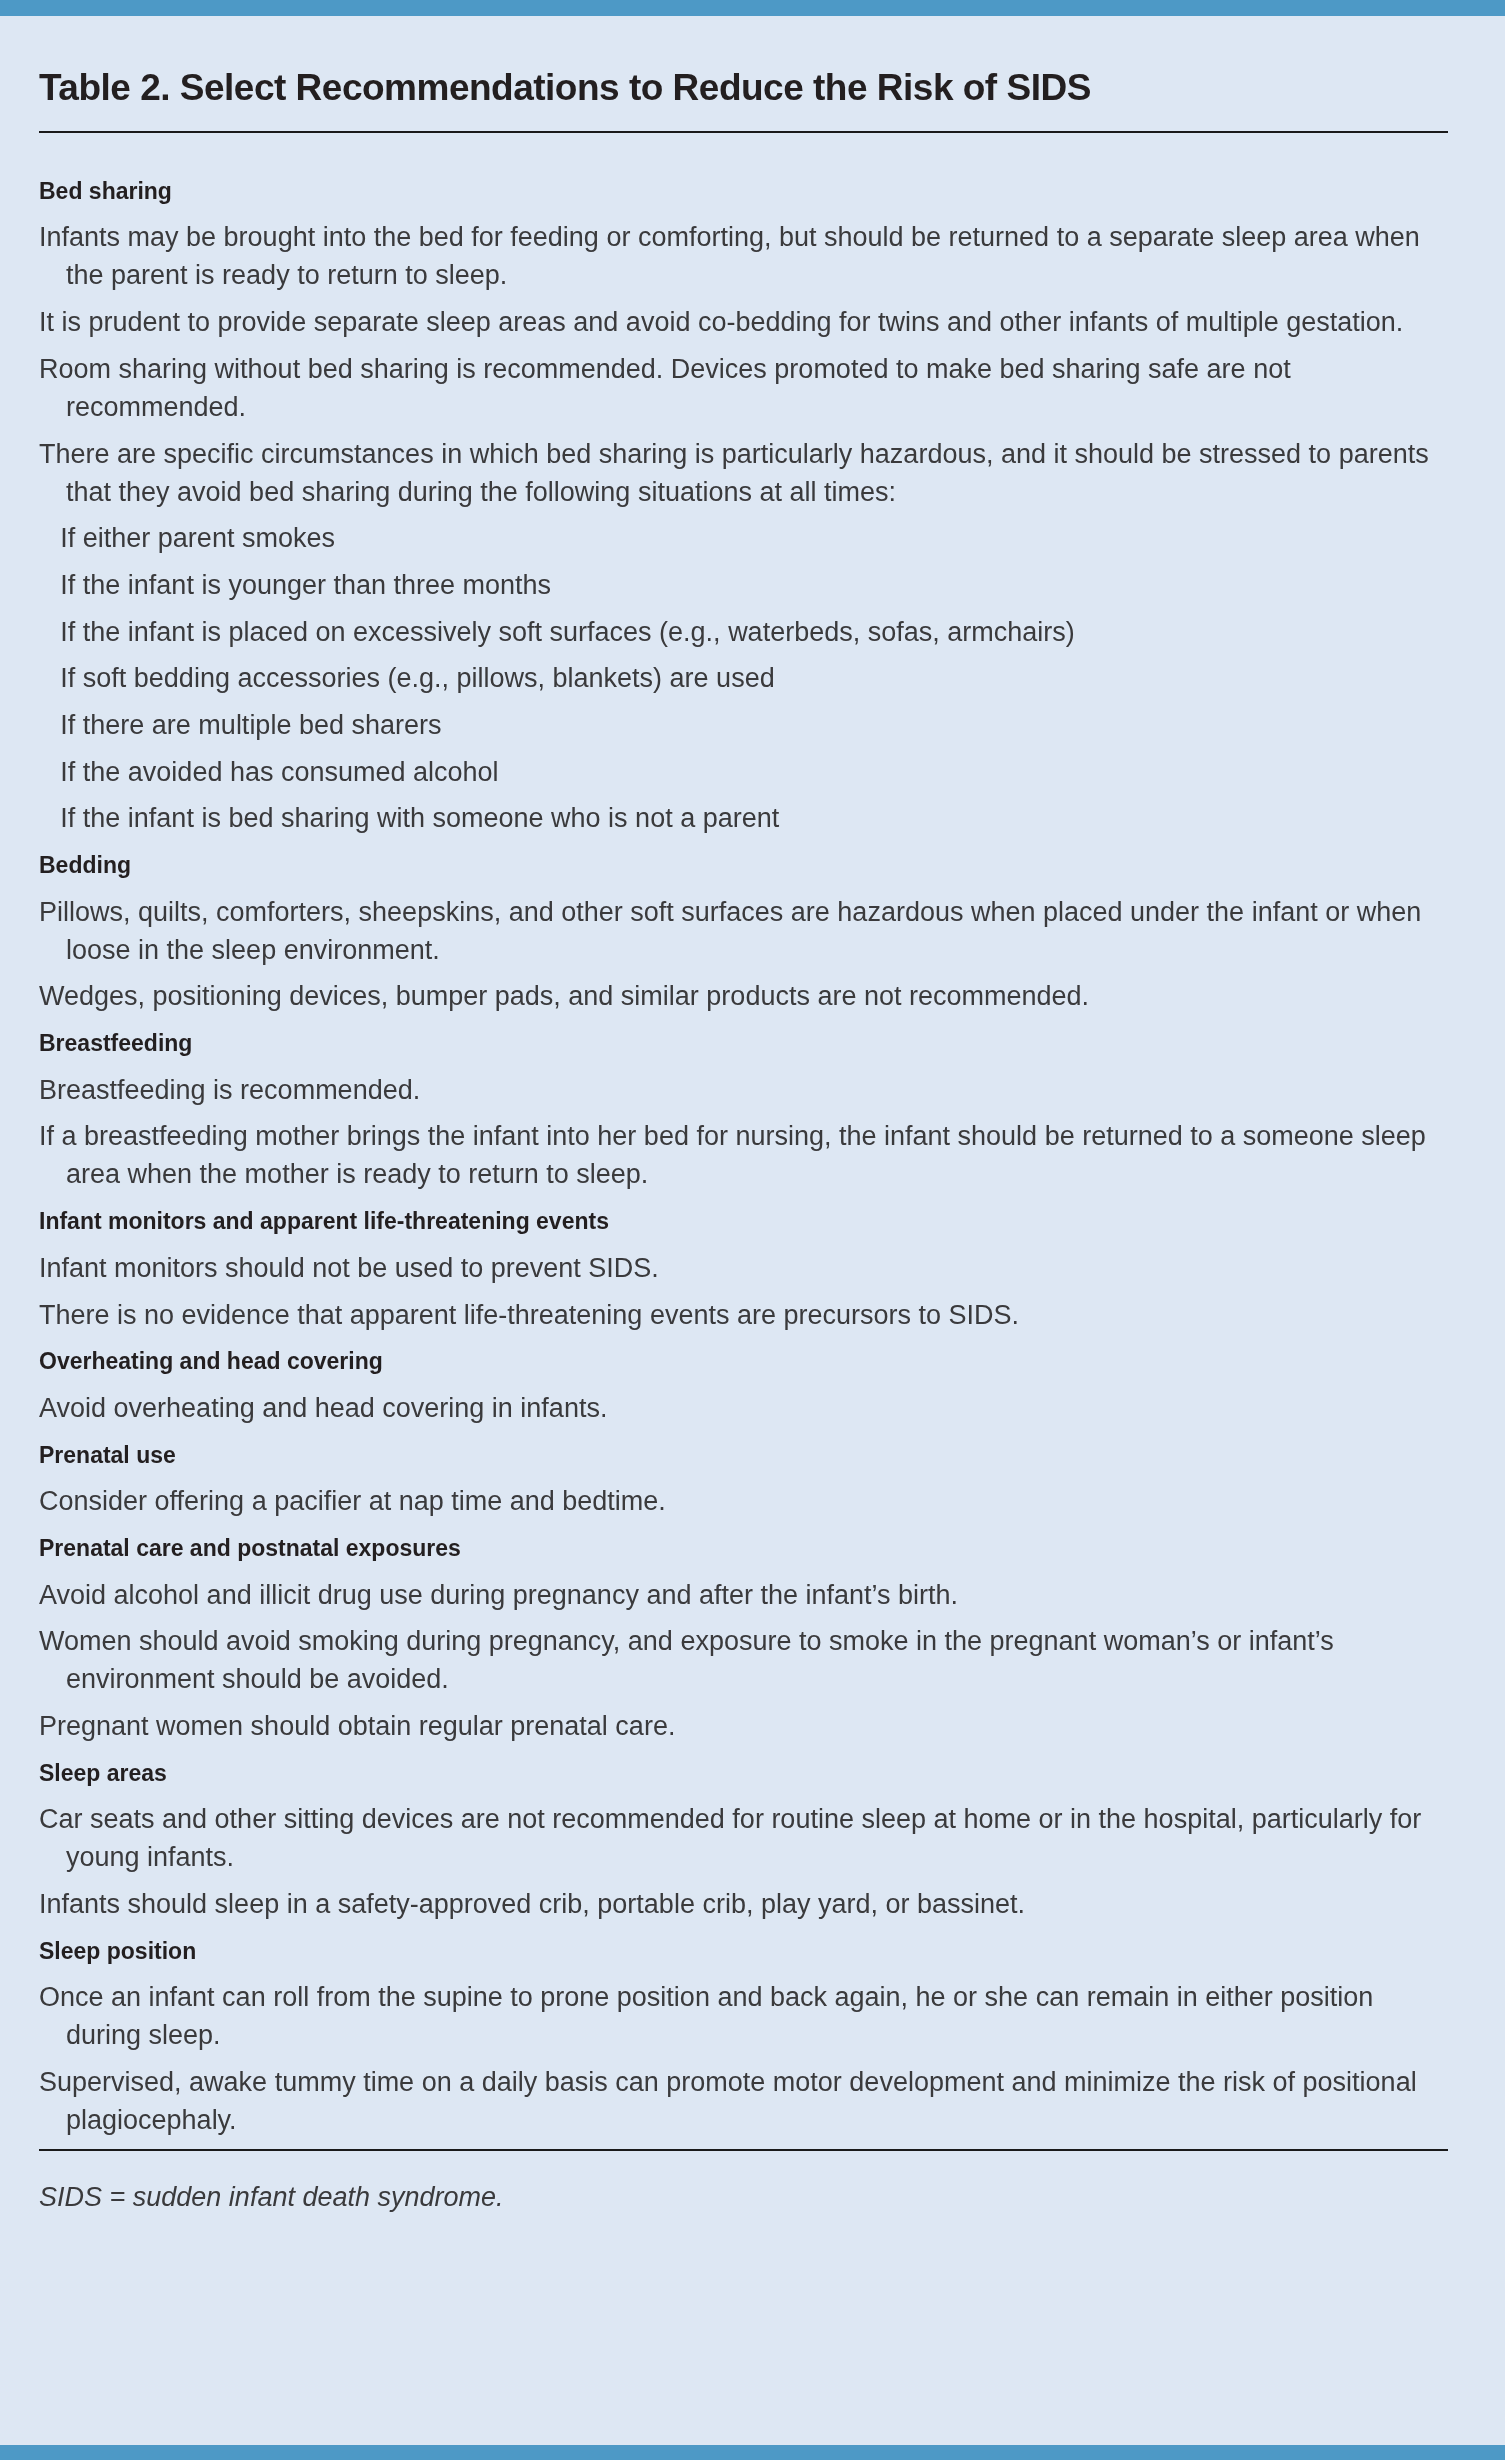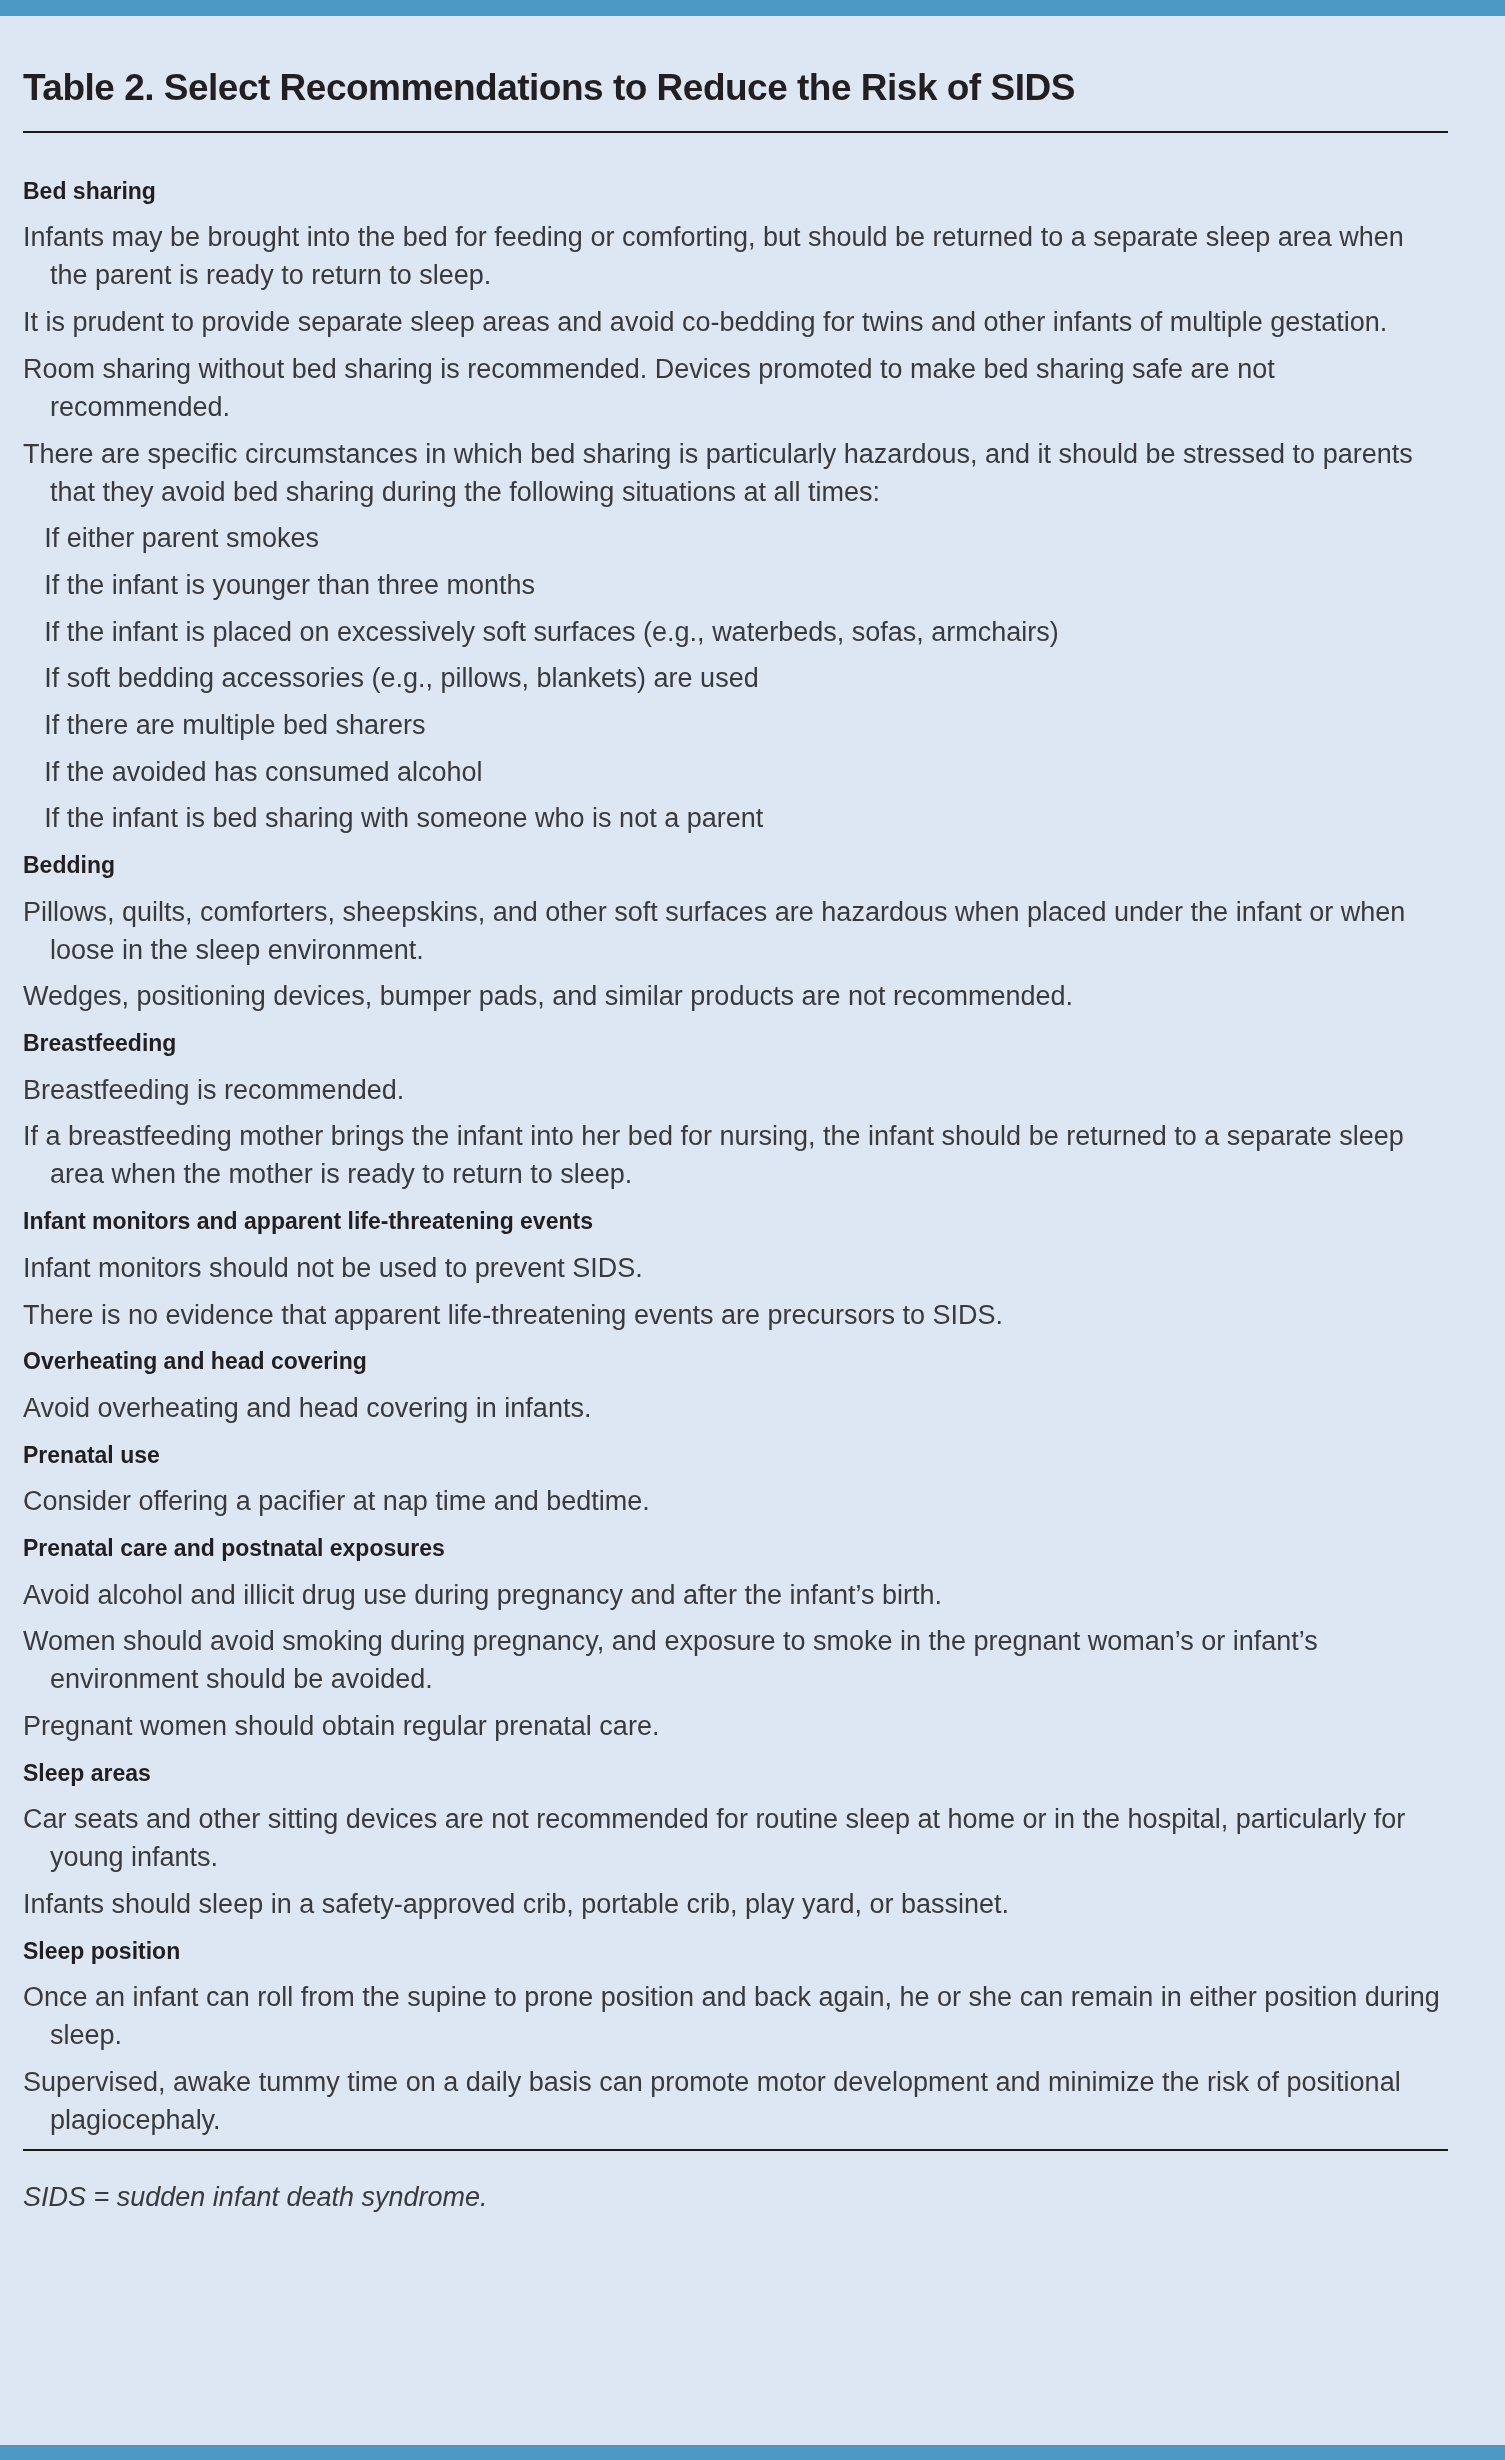--- a/index.html
+++ b/index.html
@@ -14,21 +14,21 @@
     position:relative;
     width:1505px;
     height:2461px;
     background:var(--panel-bg);
     overflow:hidden;
     font-family:"Liberation Sans","DejaVu Sans",sans-serif;
   }
   .accent-bar{position:absolute;left:0;width:100%;background:var(--accent);}
   .accent-bar.top{top:0;height:15.5px;}
   .accent-bar.bottom{bottom:0;height:16.5px;}
-  .panel{padding:49px 57px 0 23px;}
+  .panel{padding:49px 57px 0 39px;}
   .title{
     font-size:37px;
     line-height:45px;
     font-weight:bold;
     color:var(--heading);
     margin:15.5px 0 0 0;
     letter-spacing:-0.5px;
   }
   hr.rule{border:0;border-top:2.9px solid var(--rule);margin:21.3px 0 0 0;}
   hr.rule.bottom{margin-top:9.7px;}
@@ -78,21 +78,21 @@
         <p class="entry sub">If the infant is placed on excessively soft surfaces (e.g., waterbeds, sofas, armchairs)</p>
         <p class="entry sub">If soft bedding accessories (e.g., pillows, blankets) are used</p>
         <p class="entry sub">If there are multiple bed sharers</p>
         <p class="entry sub">If the avoided has consumed alcohol</p>
         <p class="entry sub">If the infant is bed sharing with someone who is not a parent</p>
         <h2 class="section-heading">Bedding</h2>
         <p class="entry para">Pillows, quilts, comforters, sheepskins, and other soft surfaces are hazardous when placed under the infant or when loose in the sleep environment.</p>
         <p class="entry para">Wedges, positioning devices, bumper pads, and similar products are not recommended.</p>
         <h2 class="section-heading">Breastfeeding</h2>
         <p class="entry para">Breastfeeding is recommended.</p>
-        <p class="entry para">If a breastfeeding mother brings the infant into her bed for nursing, the infant should be returned to a separate sleep area when the mother is ready to return to sleep.</p>
+        <p class="entry para">If a breastfeeding mother brings the infant into her bed for nursing, the infant should be returned to a someone sleep area when the mother is ready to return to sleep.</p>
         <h2 class="section-heading">Infant monitors and apparent life-threatening events</h2>
         <p class="entry para">Infant monitors should not be used to prevent SIDS.</p>
         <p class="entry para">There is no evidence that apparent life-threatening events are precursors to SIDS.</p>
         <h2 class="section-heading">Overheating and head covering</h2>
         <p class="entry para">Avoid overheating and head covering in infants.</p>
         <h2 class="section-heading">Prenatal use</h2>
         <p class="entry para">Consider offering a pacifier at nap time and bedtime.</p>
         <h2 class="section-heading">Prenatal care and postnatal exposures</h2>
         <p class="entry para">Avoid alcohol and illicit drug use during pregnancy and after the infant’s birth.</p>
         <p class="entry para">Women should avoid smoking during pregnancy, and exposure to smoke in the pregnant woman’s or infant’s environment should be avoided.</p>

